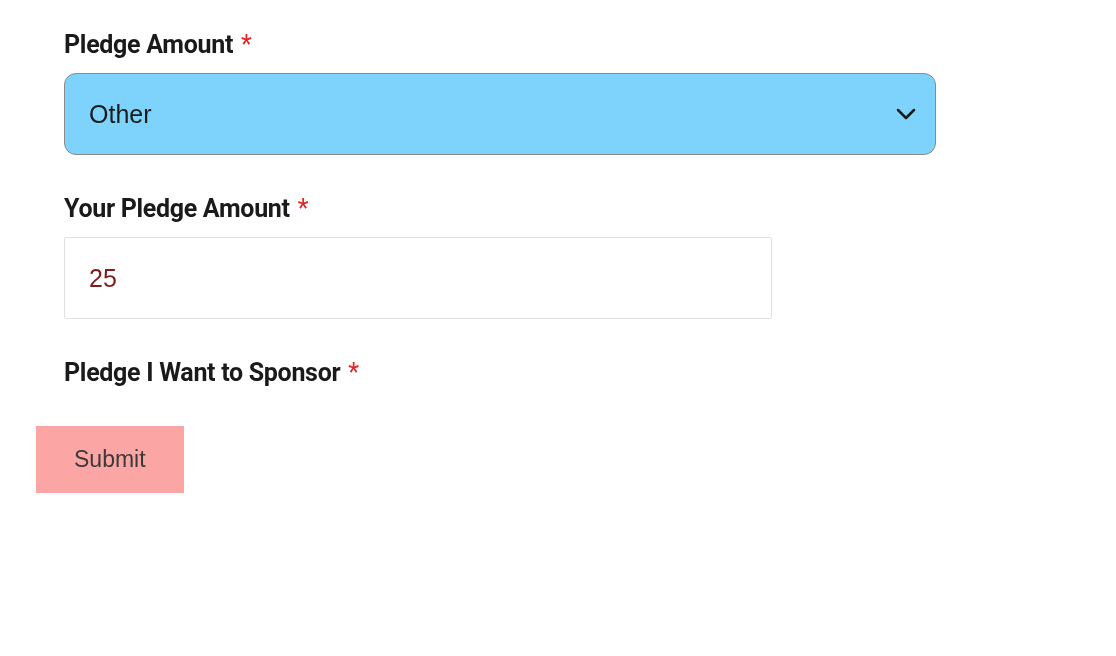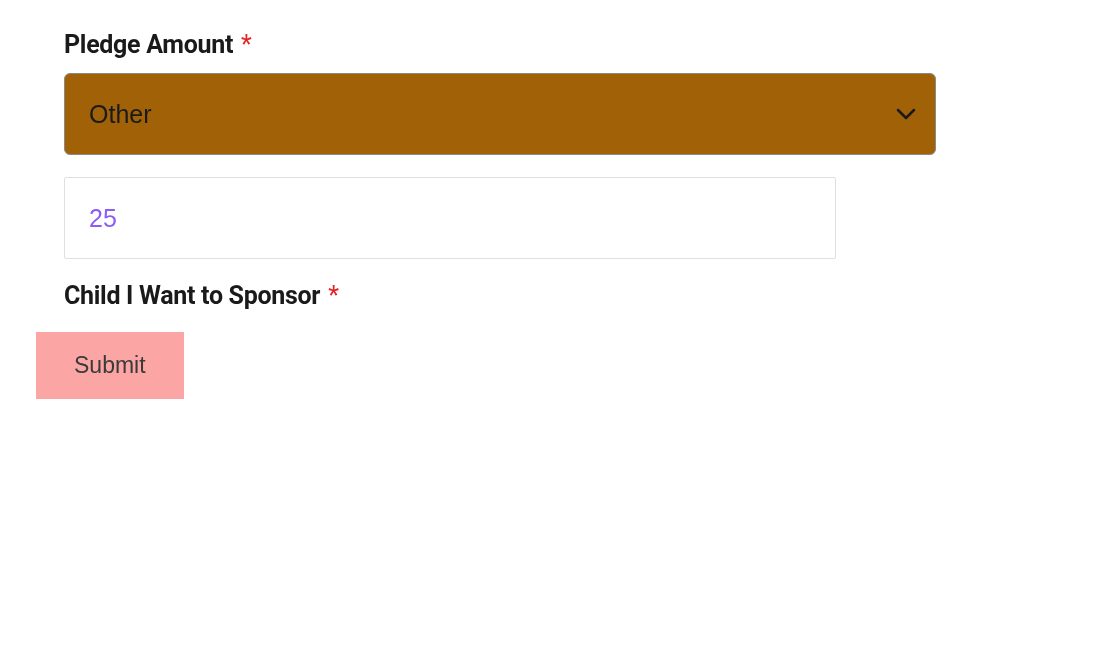--- a/index.html
+++ b/index.html
@@ -7,21 +7,21 @@
       margin: 0;
       padding: 0;
     }
     body {
       font-family: -apple-system, BlinkMacSystemFont, "Segoe UI", Roboto, Helvetica, Arial, sans-serif;
       background: #ffffff;
       padding: 30px 36px;
       width: 1116px;
     }
     .form-group {
-      margin-bottom: 22px;
+      margin-bottom: 39px;
       padding-left: 28px;
     }
     .form-label {
       display: block;
       font-size: 25px;
       font-weight: 700;
       color: #1a1a1a;
       margin-bottom: 14px;
       letter-spacing: -0.3px;
     }
@@ -33,43 +33,43 @@
     .select-wrapper {
       position: relative;
       width: 872px;
     }
     .form-select {
       width: 100%;
       height: 82px;
       padding: 0 50px 0 24px;
       font-size: 25px;
       color: #1a1a1a;
-      background: #a16207;
+      background: #7dd3fc;
       border: 1px solid #8a8a8a;
-      border-radius: 6px;
+      border-radius: 12px;
       appearance: none;
       -webkit-appearance: none;
       -moz-appearance: none;
       cursor: pointer;
     }
     .chevron-icon {
       position: absolute;
       right: 20px;
       top: 50%;
       transform: translateY(-50%);
       pointer-events: none;
       width: 20px;
       height: 12px;
     }
     .form-input {
-      width: 772px;
+      width: 708px;
       height: 82px;
       padding: 0 24px;
       font-size: 25px;
-      color: #8b5cf6;
+      color: #7f1d1d;
       background: #ffffff;
       border: 1px solid #e0e0e0;
       border-radius: 2px;
     }
     .submit-button {
       padding: 20px 38px;
       font-size: 23px;
       color: #3a3a3a;
       background: #fca5a5;
       border: none;
@@ -90,26 +90,30 @@
     <select class="form-select">
       <option>Other</option>
     </select>
     <svg class="chevron-icon" viewBox="0 0 20 12" fill="none">
       <path d="M2 2 L10 10 L18 2" stroke="#1a1a1a" stroke-width="2.5" stroke-linecap="round" stroke-linejoin="round"></path>
     </svg>
   </div>
 </div>
 
 <div class="form-group">
+  <label class="form-label">
+    <span>Your Pledge Amount</span>
+    <span class="required-asterisk">*</span>
+  </label>
   <input type="text" class="form-input" value="25" style="">
 </div>
 
 <div class="form-group">
   <label class="form-label">
-    <span>Child I Want to Sponsor</span>
+    <span>Pledge I Want to Sponsor</span>
     <span class="required-asterisk">*</span>
   </label>
 </div>
 
 <button class="submit-button">Submit</button>
 
 
 
 
 </body></html>

